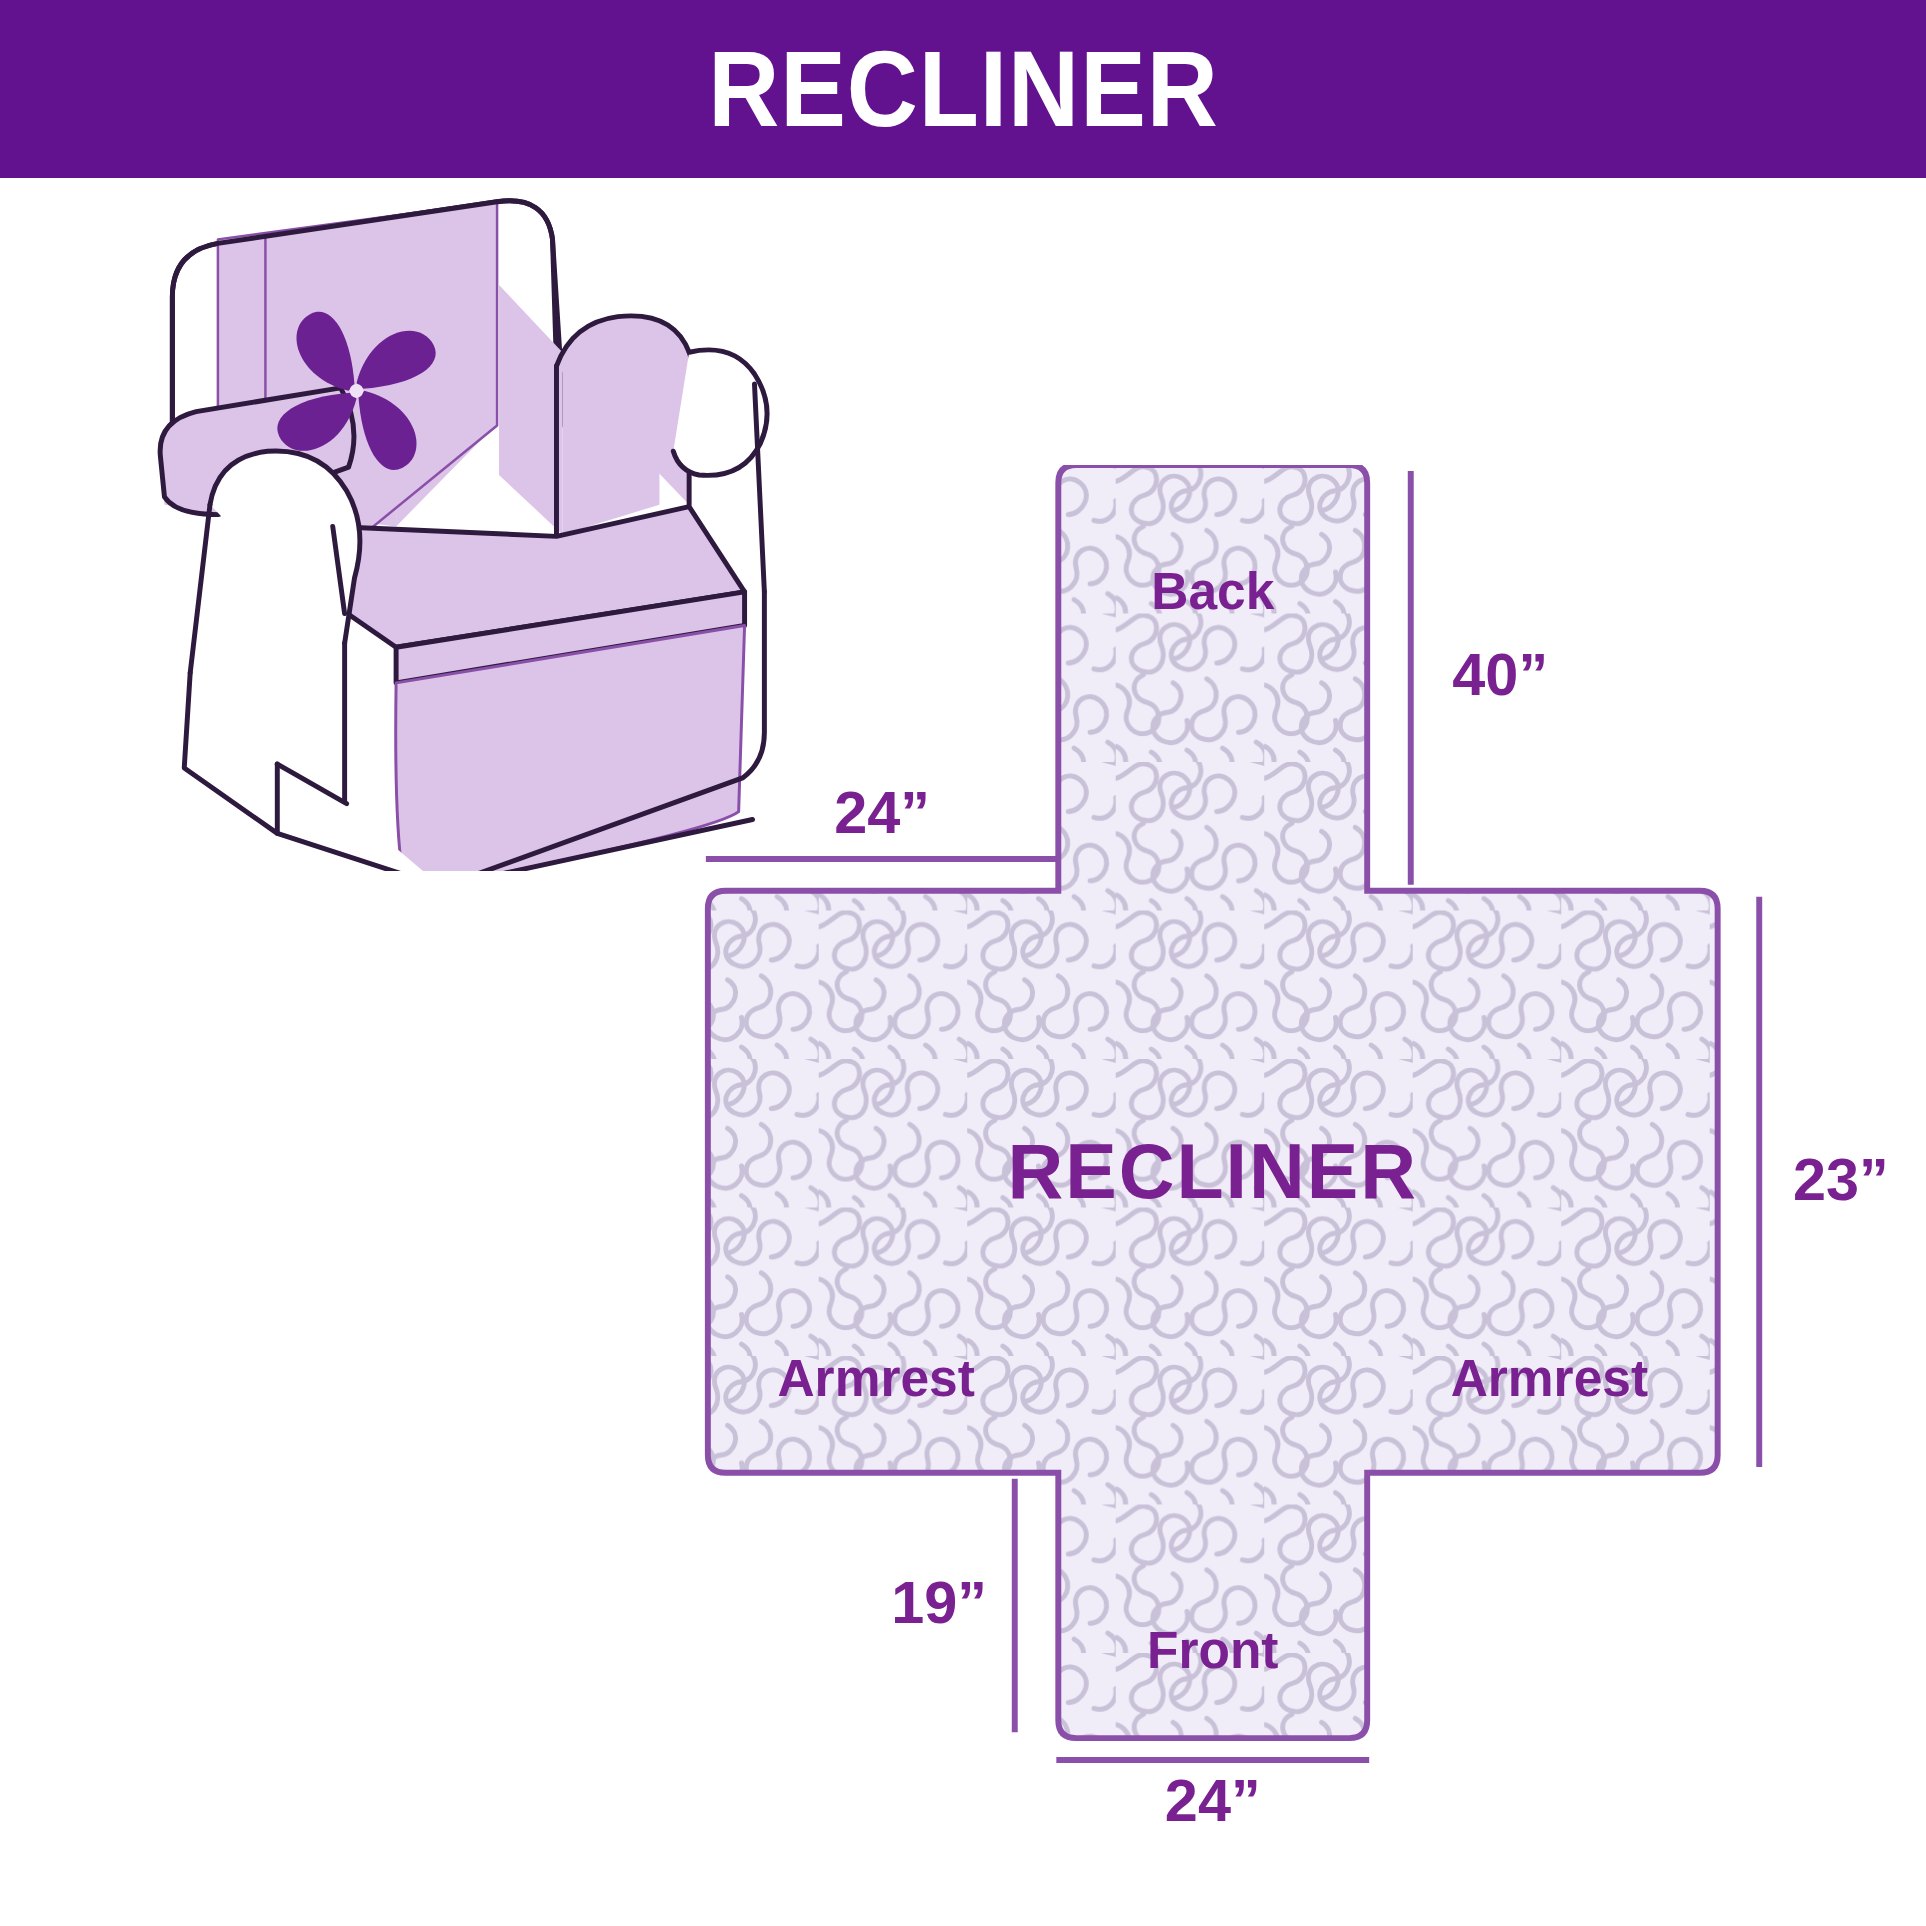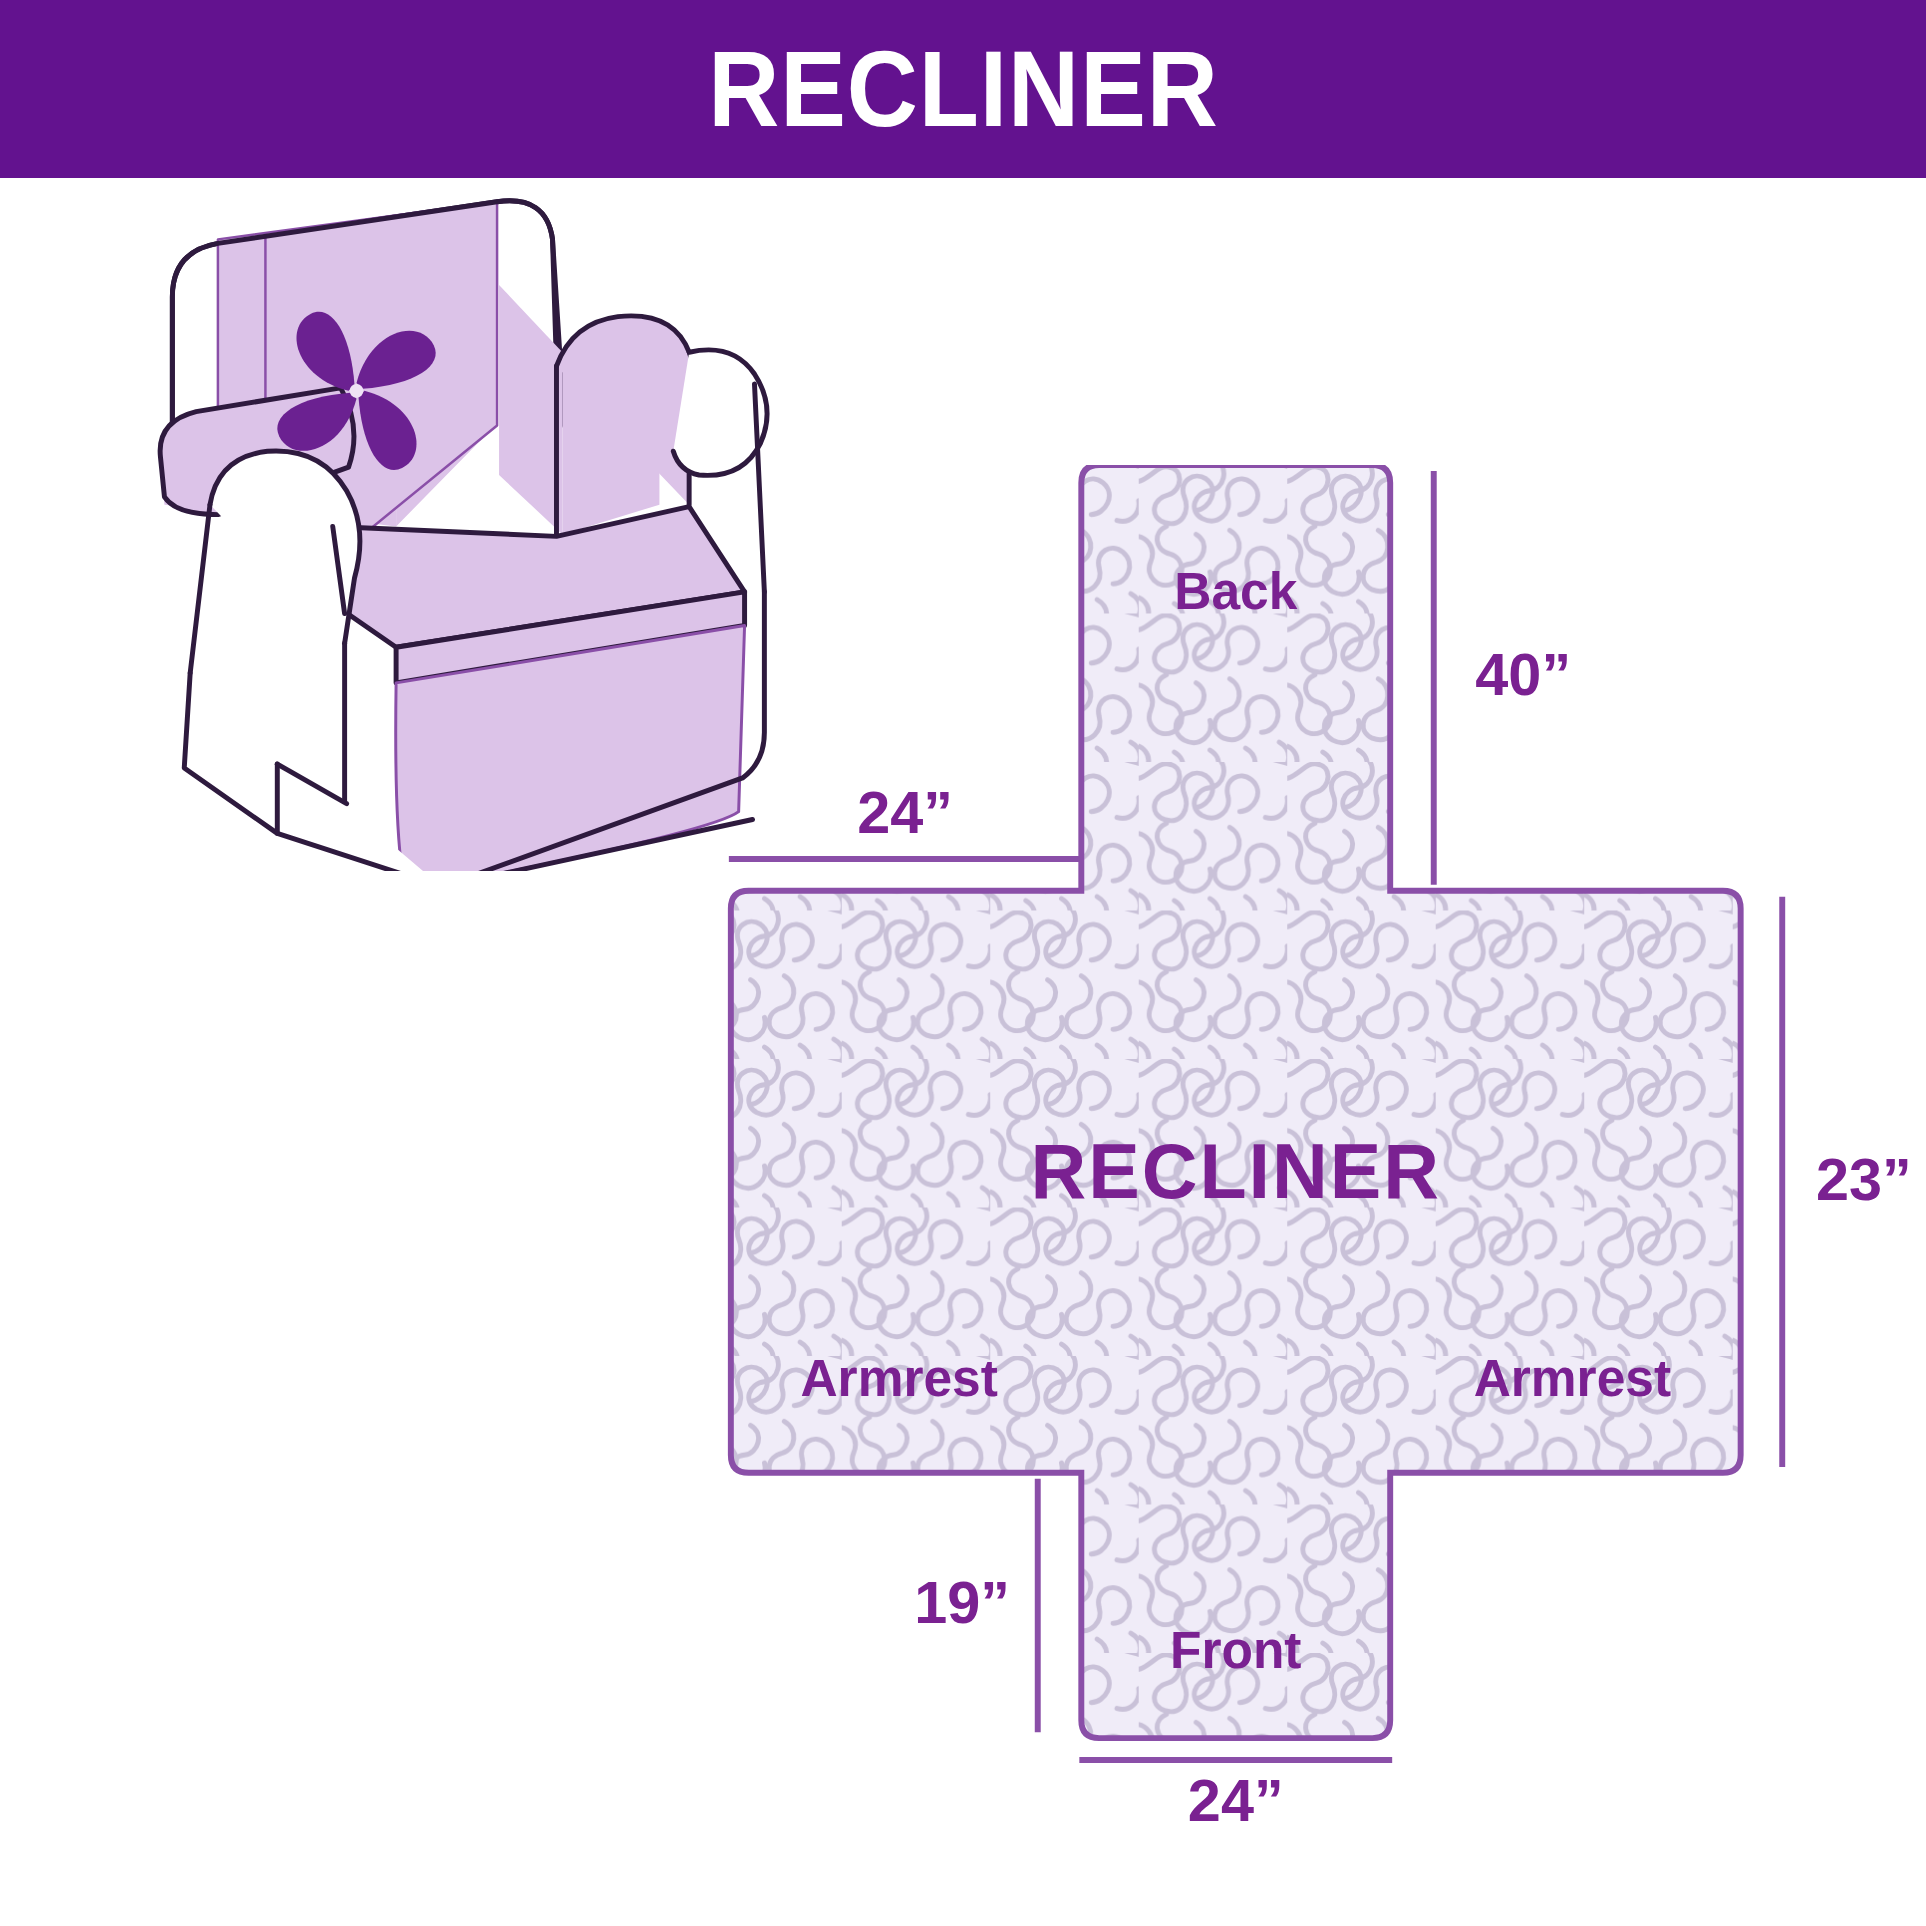--- a/index.html
+++ b/index.html
@@ -46,21 +46,21 @@
     left: 99px;
     top: 178px;
     width: 812px;
     height: 693px;
   }
   #chair-illustration svg { display: block; width: 100%; height: 100%; }
 
   
   #cover-diagram {
     position: absolute;
-    left: 693px;
+    left: 670px;
     top: 465px;
     width: 1234px;
     height: 1386px;
   }
   #cover-diagram svg { display: block; width: 100%; height: 100%; }
 
   .dim-text {
     font-family: "Liberation Sans", "DejaVu Sans", sans-serif;
     font-weight: 700;
     fill: #7A2191;

